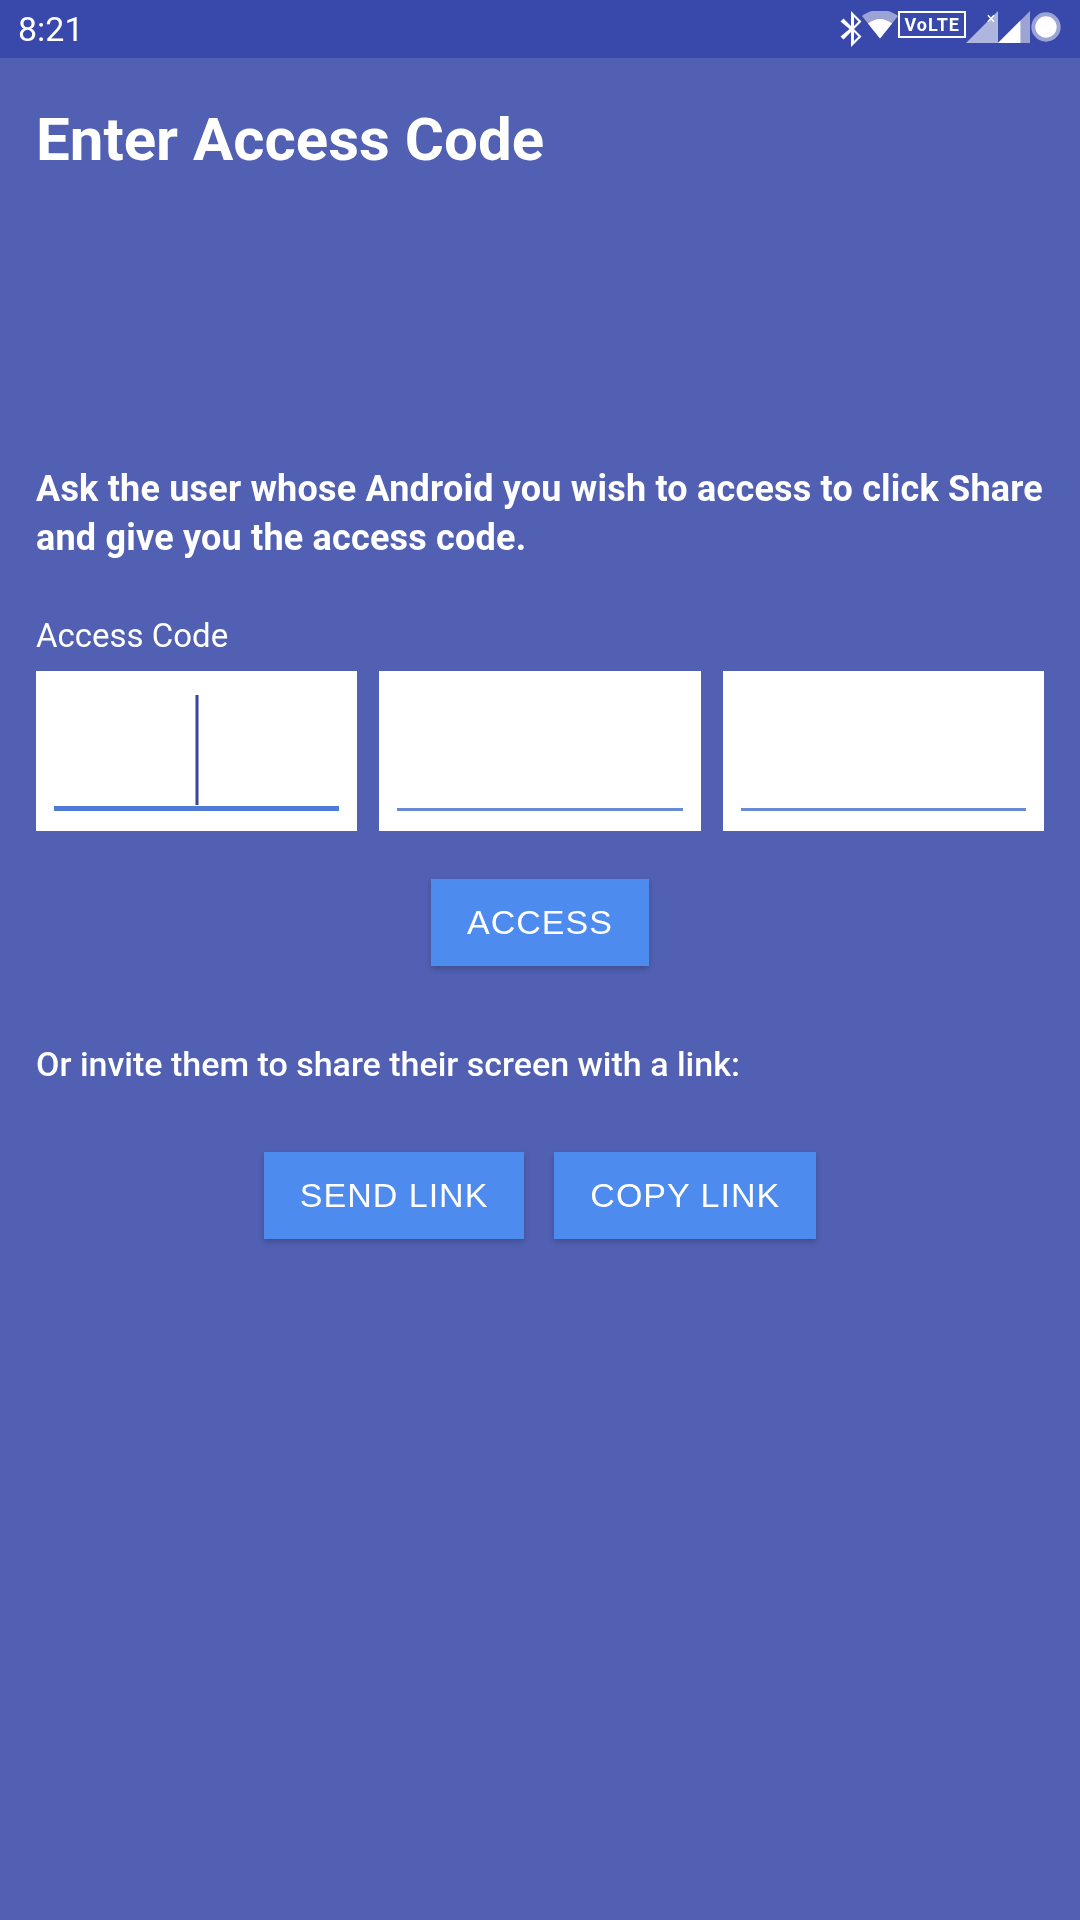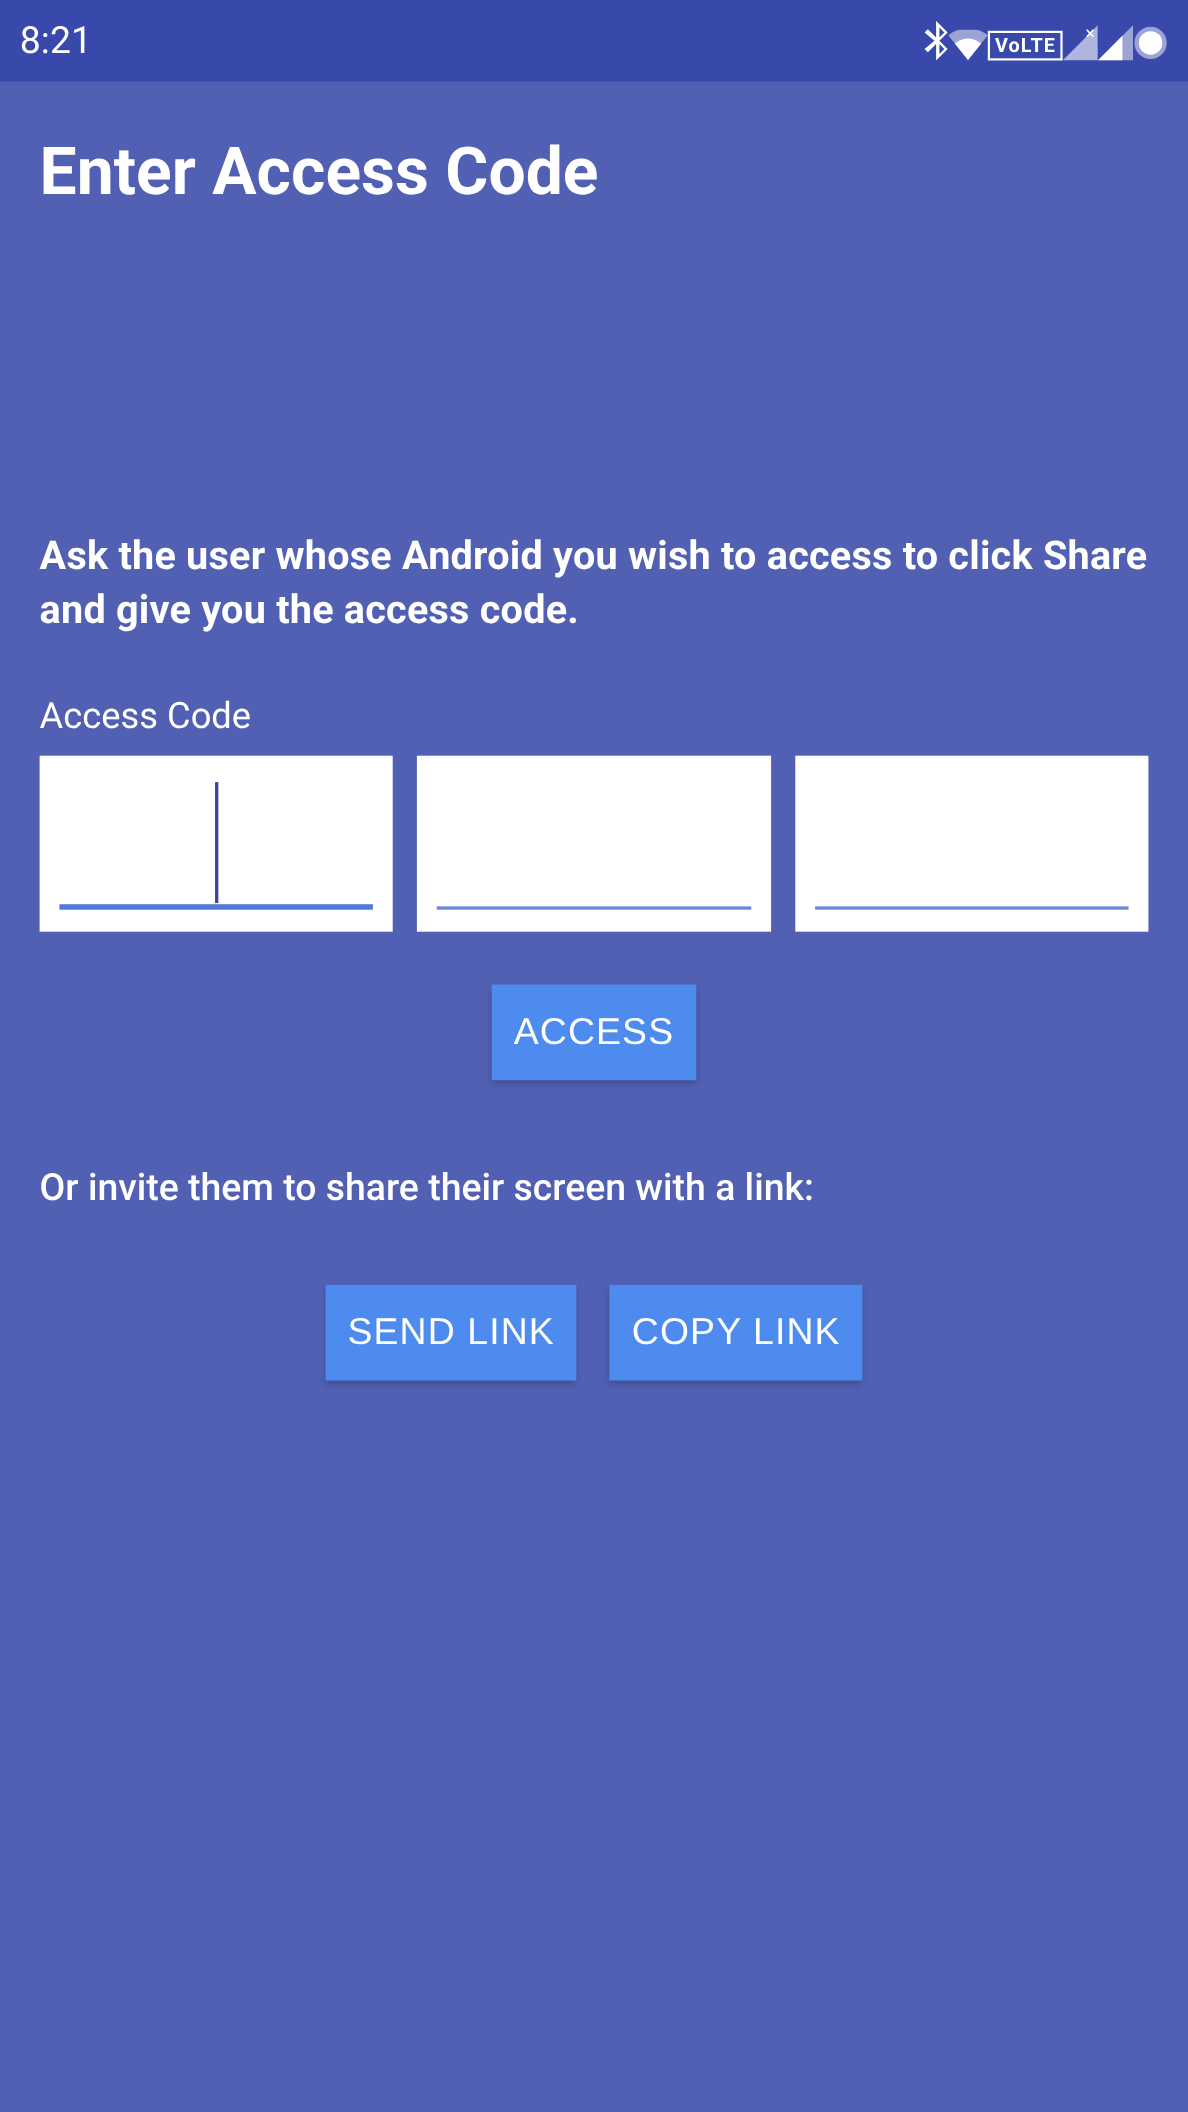--- a/index.html
+++ b/index.html
@@ -9,34 +9,34 @@
     }
     body {
       width: 1080px;
       height: 1920px;
       background: #5160b3;
       font-family: Roboto, Arial, sans-serif;
       color: #ffffff;
       overflow: hidden;
     }
     .status-bar {
-      height: 74px;
+      height: 58px;
       background: #3949ab;
       display: flex;
       align-items: center;
       justify-content: space-between;
       padding: 0 18px;
     }
     .status-time {
       font-size: 34px;
       font-weight: 400;
     }
     .status-icons {
       display: flex;
-      align-items: flex-end;
+      align-items: flex-start;
       gap: 0;
     }
     .status-icons svg {
       fill: #ffffff;
     }
     .volte-box {
       border: 2px solid #fff;
       font-size: 18px;
       font-weight: 700;
       padding: 1px 4px;
@@ -102,21 +102,21 @@
     .access-btn-wrap {
       text-align: center;
       margin-top: 48px;
     }
     .btn {
       background: #4e8bee;
       color: #ffffff;
       border: none;
       font-size: 34px;
       font-weight: 500;
-      padding: 24px 20px;
+      padding: 24px 36px;
       letter-spacing: 1px;
       text-transform: uppercase;
       cursor: pointer;
       box-shadow: 0 3px 6px rgba(0,0,0,0.2);
     }
     .invite-text {
       font-size: 34px;
       font-weight: 500;
       margin-top: 78px;
     }

